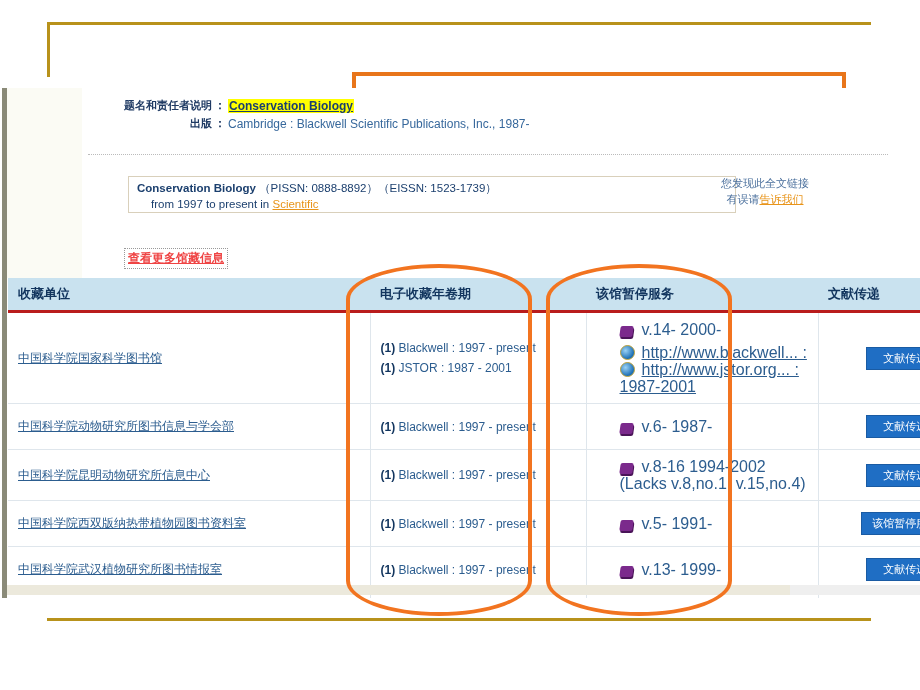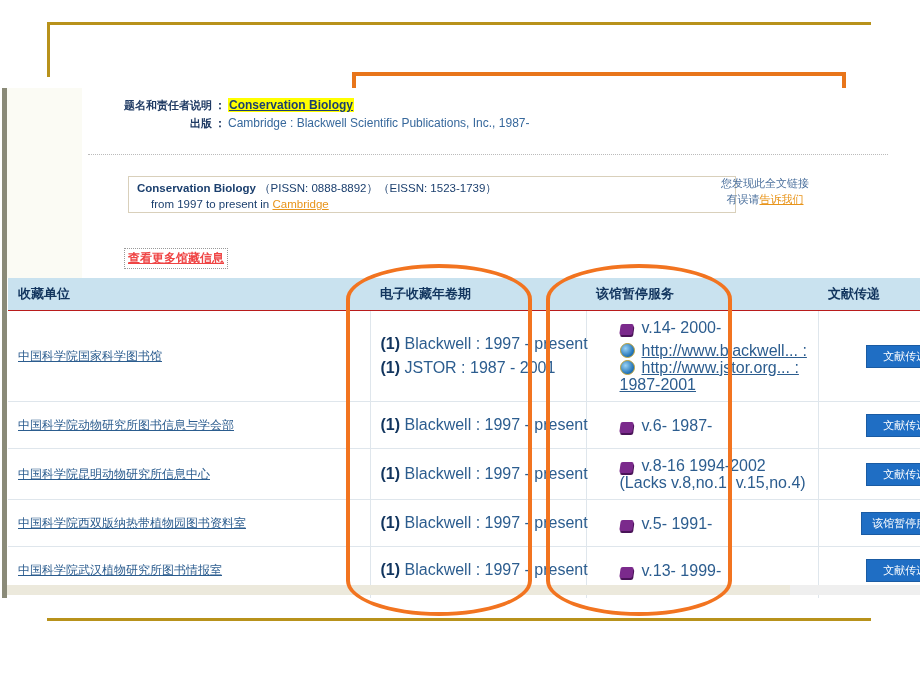--- a/index.html
+++ b/index.html
@@ -28,21 +28,21 @@
     white-space:nowrap;
   }
 
   
   .shot{position:absolute;left:0;top:88px;width:920px;height:510px;background:#ffffff;overflow:hidden;}
   .shot-leftbar{position:absolute;left:2px;top:0;width:5px;height:510px;background:#8a8a78;}
   .shot-cream{position:absolute;left:7px;top:0;width:75px;height:190px;background:#fbfbf4;}
   .shot-cream2{position:absolute;left:7px;top:0;width:913px;height:190px;background:#ffffff;}
 
   .meta{position:absolute;left:82px;top:10px;width:640px;}
-  .meta-row{display:flex;align-items:flex-start;font-size:11.5px;margin-bottom:3px;}
+  .meta-row{display:flex;align-items:center;font-size:11.5px;margin-bottom:3px;}
   .meta-label{width:130px;text-align:right;font-weight:bold;color:#1f3a63;
       font-family:"DejaVu Sans","Liberation Sans",sans-serif;font-size:11px;}
   .meta-colon{width:16px;text-align:center;font-weight:bold;color:#1f3a63;}
   .meta-val{color:#37689c;font-size:12px;}
   .hl{background:#ffff00;color:#1b3f6e;font-weight:bold;text-decoration:underline;padding:0 1px;}
 
   .dotted{position:absolute;left:88px;top:66px;width:800px;border-top:1px dotted #bbbbbb;}
 
   .fulltext-box{
     position:absolute;left:128px;top:88px;width:608px;height:37px;
@@ -65,38 +65,38 @@
     font-family:"DejaVu Sans","Liberation Sans",sans-serif;
   }
 
   
   table.holdings{
     position:absolute;left:8px;top:190px;width:904px;border-collapse:collapse;
     table-layout:fixed;
   }
   table.holdings th{
     background:#c9e2ef;color:#12355e;font-weight:bold;font-size:13px;
-    text-align:left;padding:7px 10px;border-bottom:1px solid #b91c1c;
+    text-align:left;padding:7px 10px;border-bottom:3px solid #b91c1c;
     font-family:"DejaVu Sans","Liberation Sans",sans-serif;
   }
   table.holdings td{
     border-bottom:1px solid #dfe6ec;border-right:1px solid #dfe6ec;
     padding:8px 10px;vertical-align:middle;font-size:11.5px;color:#2c5d8f;
     background:#ffffff;
   }
   table.holdings td:last-child{border-right:none;}
   table.holdings th:nth-child(1),table.holdings td:nth-child(1){width:342px;}
   table.holdings th:nth-child(2),table.holdings td:nth-child(2){width:196px;}
   table.holdings th:nth-child(3),table.holdings td:nth-child(3){width:212px;}
   table.holdings th:nth-child(4),table.holdings td:nth-child(4){width:154px;}
 
   .lib-link{color:#2c5d8f;text-decoration:underline;font-size:12px;
       font-family:"DejaVu Sans","Liberation Sans",sans-serif;}
 
-  .e-item{margin:6px 0;font-size:16px;color:#2c5d8f;white-space:nowrap;}
+  .e-item{margin:6px 0;font-size:12px;color:#2c5d8f;white-space:nowrap;}
   .e-item b{color:#12355e;}
 
   .p-item{font-size:16px;color:#2c5d8f;line-height:17px;margin-left:23px;}
   .bookicon{
     display:inline-block;width:13px;height:11px;vertical-align:-2px;margin-right:9px;
     background:#7b2a8c;border-radius:2px;
     box-shadow:1px 2px 0 #4a1458;transform:skewX(-8deg);
   }
   .ieicon{
     display:inline-block;width:13px;height:13px;vertical-align:-2px;margin-right:7px;
@@ -156,21 +156,21 @@
     </div>
 
     <div class="dotted"></div>
 
     <div class="fulltext-box">
       <div class="line1">
         <b>Conservation Biology</b>
         <span>（PISSN: 0888-8892）（EISSN: 1523-1739）</span>
       </div>
       <div class="line2">
-        <span>from 1997 to present in </span><a class="blackwell-link" href="#">Cambridge</a>
+        <span>from 1997 to present in </span><a class="blackwell-link" href="#">Scientific</a>
       </div>
     </div>
 
     <div class="err-note">
       <span>您发现此全文链接</span><br>
       <span>有误请</span><a href="#">告诉我们</a>
     </div>
 
     <a class="more-holdings" href="#">查看更多馆藏信息</a>
 

